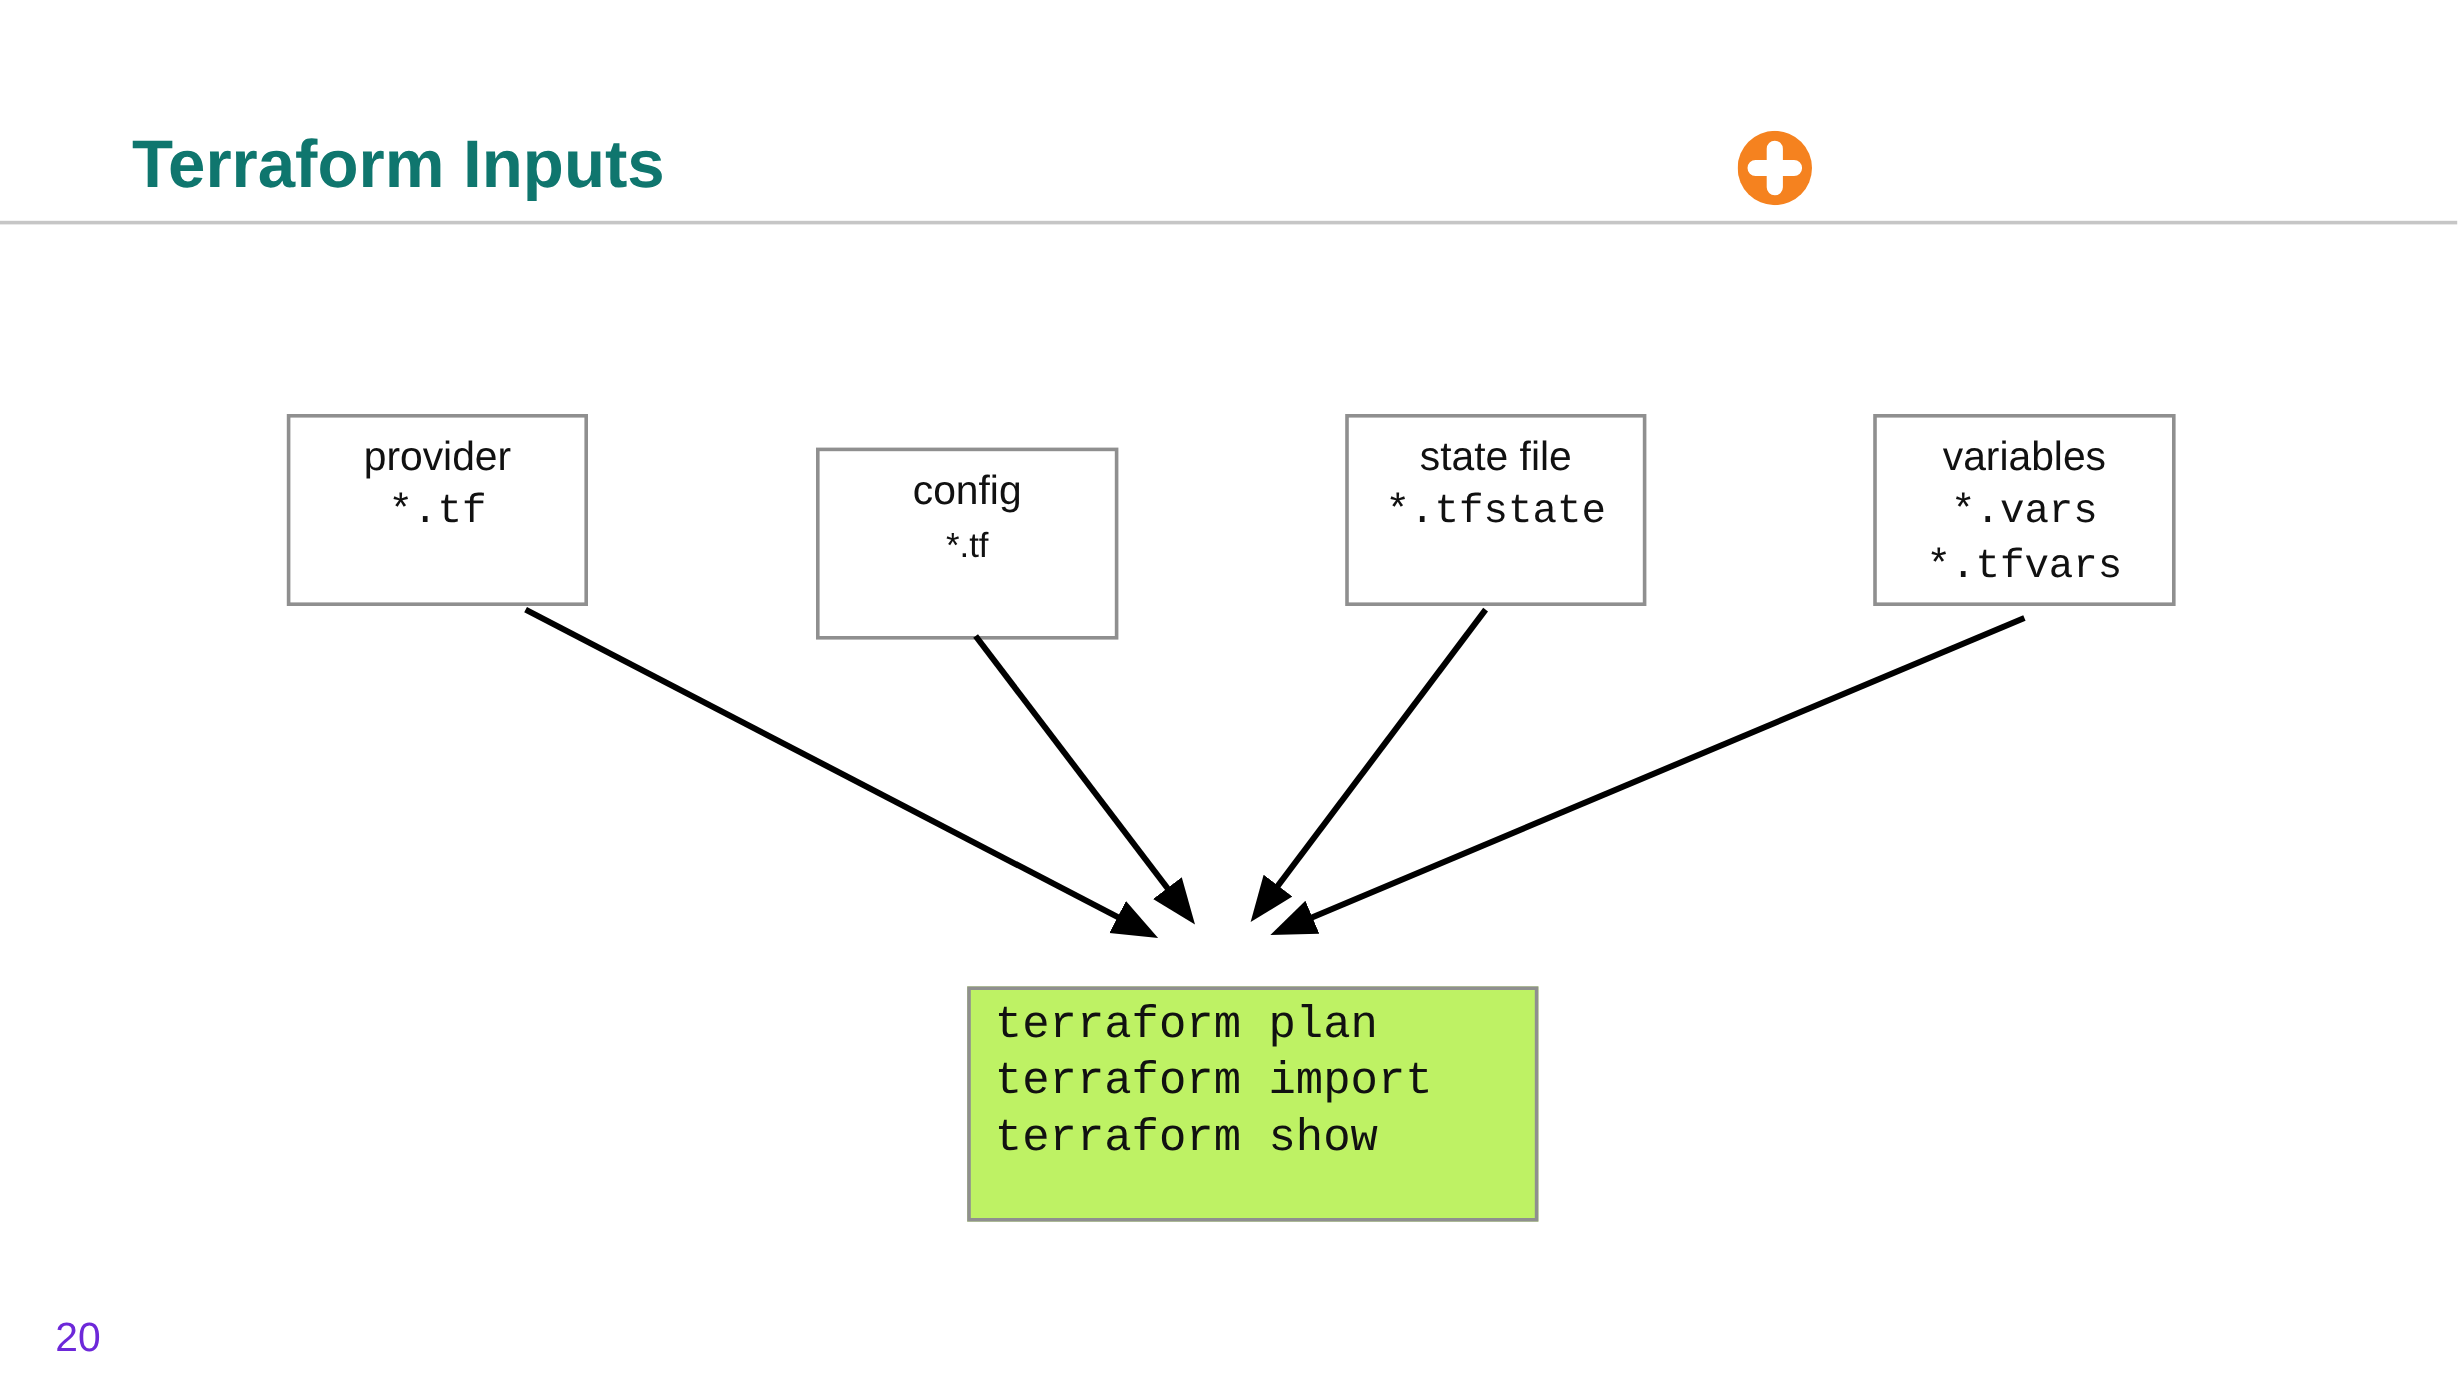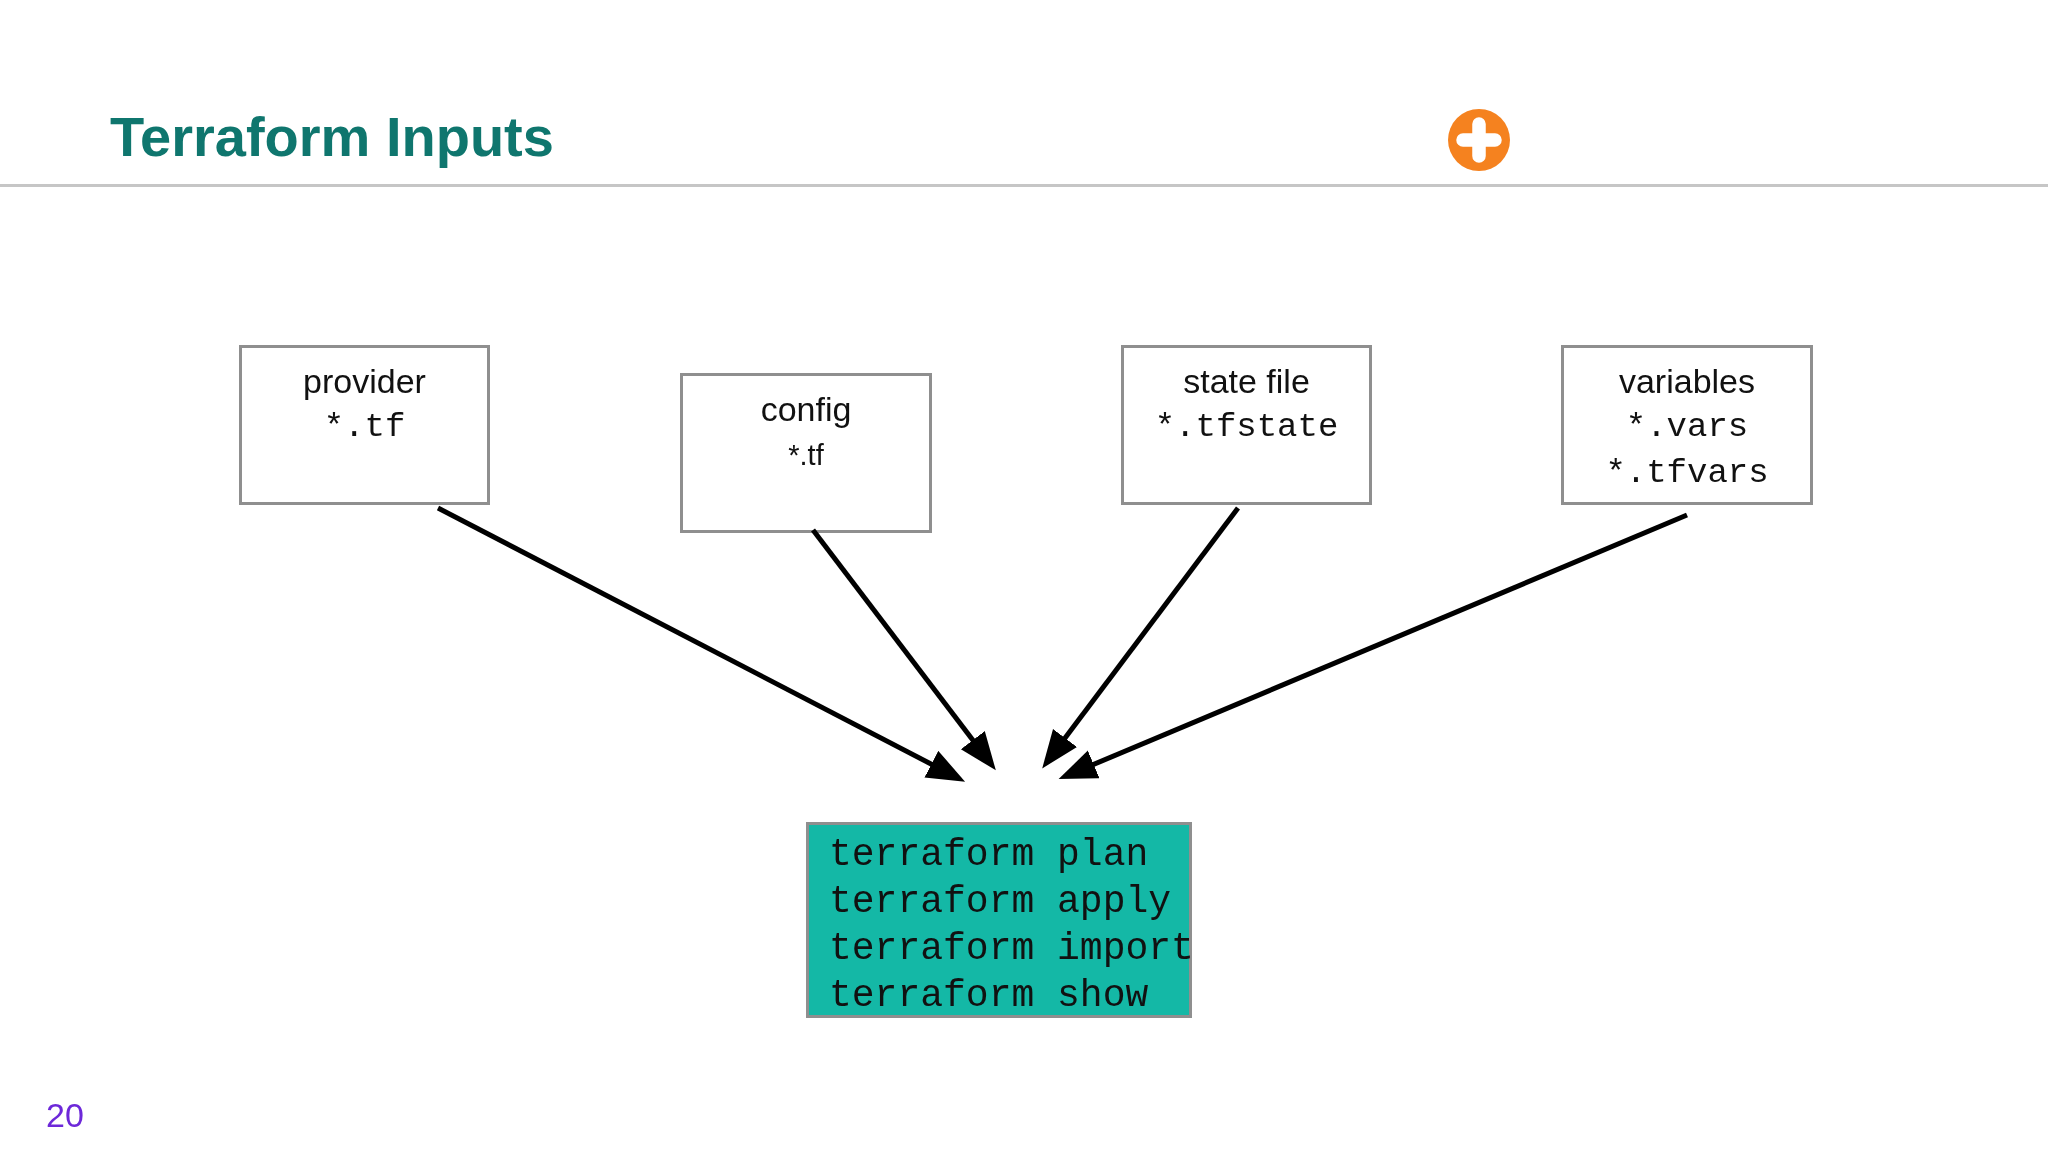--- a/index.html
+++ b/index.html
@@ -77,24 +77,24 @@
   }
   #box-provider  { left: 239px; }
   #box-config    { left: 680px; width: 252px; margin-top: 28px; }
   #box-statefile { left: 1121px; }
   #box-variables { left: 1561px; width: 252px; }
 
   #command-box {
     position: absolute;
     left: 806px;
     top: 822px;
-    width: 386px;
+    width: 476px;
     height: 196px;
     box-sizing: border-box;
-    background: #14b8a6;
+    background: #bef264;
     border: 3px solid #8f8f8f;
     padding: 6px 0 0 20px;
     color: #111;
   }
   #command-box .cmd-line {
     font-family: "Liberation Mono", monospace;
     font-size: 38px;
     line-height: 47px;
     white-space: nowrap;
   }
@@ -159,20 +159,19 @@
       </marker>
     </defs>
     <line x1="438" y1="508" x2="958" y2="778" stroke="#000" stroke-width="5" marker-end="url(#ah)"></line>
     <line x1="813" y1="530" x2="991" y2="764" stroke="#000" stroke-width="5" marker-end="url(#ah)"></line>
     <line x1="1238" y1="508" x2="1047" y2="762" stroke="#000" stroke-width="5" marker-end="url(#ah)"></line>
     <line x1="1687" y1="515" x2="1066" y2="776" stroke="#000" stroke-width="5" marker-end="url(#ah)"></line>
   </svg>
 
   <div id="command-box">
     <div class="cmd-line">terraform plan</div>
-    <div class="cmd-line">terraform apply</div>
     <div class="cmd-line">terraform import</div>
     <div class="cmd-line">terraform show</div>
   </div>
 
   <div id="page-number">20</div>
 
 </div>
 
 </body></html>

